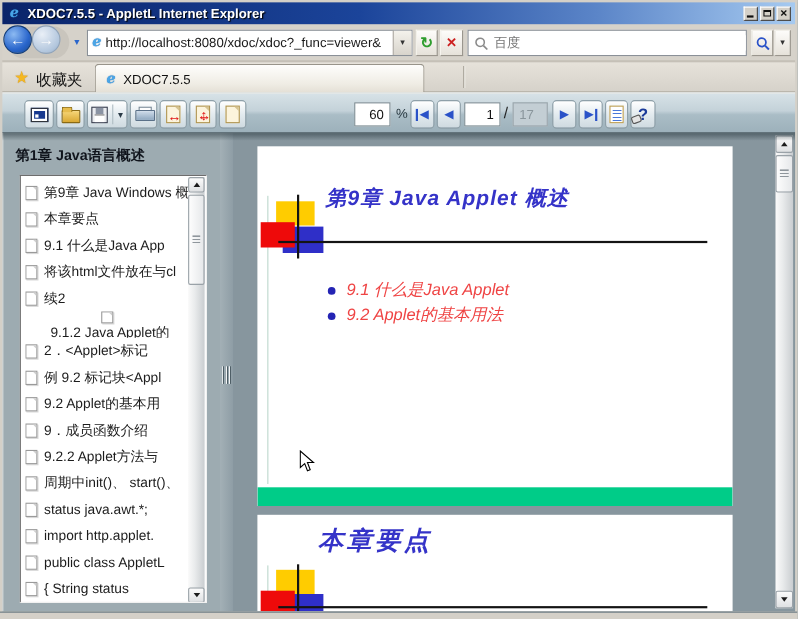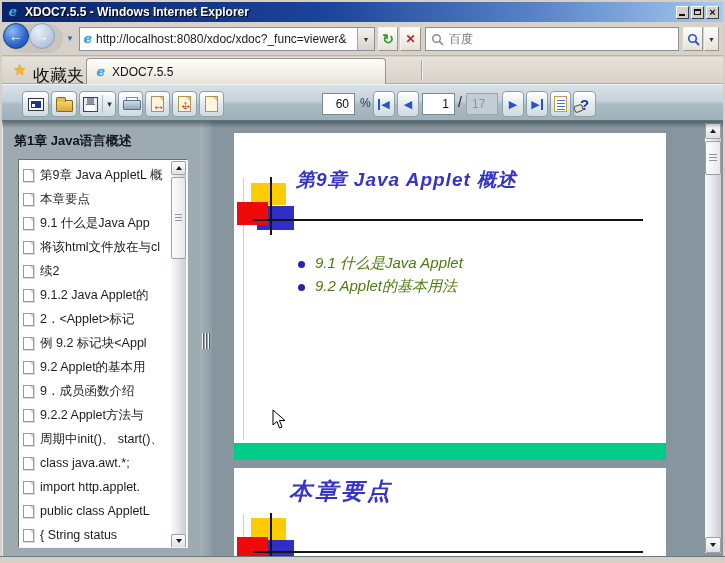--- a/index.html
+++ b/index.html
@@ -48,21 +48,21 @@
   .searchbox { position:absolute; left:423px; top:5px; width:254px; height:24px; background:#fff;
     border:1px solid #8a9097; display:flex; align-items:center; padding-left:5px; }
   .searchbox input { flex:1; border:none; outline:none; font-size:12px; margin-left:5px;
     font-family:"Liberation Sans",sans-serif; min-width:0; }
   .searchbox input::placeholder { color:#767676; opacity:1; }
 
   
   #favrow { position:absolute; left:2px; top:57px; width:721px; height:27px;
     background:linear-gradient(#e6e2da,#d6d2ca); border-bottom:1px solid #b0aca2; }
   .star { position:absolute; left:11px; top:4px; font-size:15px; color:#f5b822; text-shadow:0 0 1px #b07a10; }
-  .favlabel { position:absolute; left:31px; top:7px; font-size:17px; color:#111; }
+  .favlabel { position:absolute; left:31px; top:7px; font-size:14px; color:#111; }
   .tab { position:absolute; left:84px; top:1px; width:300px; height:26px;
     background:linear-gradient(#fefefc,#efece4 70%,#e4e0d6); border:1px solid #98948a; border-bottom:none;
     border-radius:4px 4px 0 0; display:flex; align-items:center; padding-left:7px; }
   .tab .tablabel { font-size:12px; color:#111; margin-left:4px; }
   .tabsep { position:absolute; left:419px; top:3px; width:2px; height:20px;
     border-left:1px solid #aaa69c; border-right:1px solid #f2f0ea; }
 
   
   #toolbar { position:absolute; left:2px; top:84px; width:721px; height:37px;
     background:linear-gradient(#d7e2e7 0%,#c4d2d9 45%,#aabdc6 55%,#9db1bb 100%);
@@ -161,41 +161,41 @@
     font-family:"DejaVu Serif",serif; letter-spacing:3px; white-space:nowrap; }
   .sq { position:absolute; }
   .sq.y { background:#ffcc00; left:17px; top:50px; width:35px; height:22px; z-index:1; }
   .sq.b { background:#2f2fc8; left:23px; top:73px; width:37px; height:24px; z-index:2; }
   .sq.r { background:#ee0a0a; left:3px;  top:69px; width:31px; height:23px; z-index:3; }
   #page2 .sq.b { height:16px; top:72px; }
   #page2 .sq.r { height:20px; }
   .vblk { position:absolute; left:36px; width:2px; background:#141414; z-index:4; }
   .hblk { position:absolute; left:19px; width:390px; height:2px; background:#141414; z-index:4; }
   .bullet-dot { position:absolute; left:64px; width:7px; height:7px; border-radius:50%; background:#2424b4; }
-  .bullet-txt { position:absolute; left:81px; font-size:15px; color:#4d7c0f; white-space:nowrap; }
+  .bullet-txt { position:absolute; left:81px; font-size:15px; color:#ef4444; white-space:nowrap; }
   .greenbar { position:absolute; left:0; right:0; bottom:0; height:17px; background:#00cc88; }
 
   #vscroll { position:absolute; left:493px; top:2px; width:16px; height:430px; }
 
   #bottombar { position:absolute; left:0; top:556px; width:725px; height:7px; background:#d4d0c8;
     border-top:1px solid #687880; z-index:41; }
   #cursor { position:absolute; left:272px; top:409px; z-index:50; }
 </style>
 </head>
 <body>
 
 <div id="win">
 
   <div class="border-strip" style="left:0;top:0;width:725px;height:2px;"></div>
   <div class="border-strip" style="left:0;top:0;width:2px;height:563px;"></div>
   <div class="border-strip" style="left:723px;top:0;width:2px;height:563px;"></div>
 
   <div id="titlebar">
     <span class="ie-e">e</span>
-    <span class="ttl">XDOC7.5.5 - Windows Internet Explorer</span>
+    <span class="ttl">XDOC7.5.5 - AppletL Internet Explorer</span>
     <span style="flex:1"></span>
     <div class="winbtn">
         <span class="min-glyph"></span>
       </div>
     <div class="winbtn">
         <span class="max-glyph"></span>
       </div>
     <div class="winbtn">
         <span class="x-glyph">×</span>
       </div>
@@ -313,39 +313,39 @@
     </div>
   </div>
 
   <div id="content">
 
     <div id="sidebar">
       <div id="sb-header">第1章  Java语言概述</div>
       <div id="treebox">
         <div class="trow" style="top:3px;">
             <span class="ticon"></span>
-            <span class="tlabel">第9章  Java AppletL 概</span>
+            <span class="tlabel">第9章  Java Windows 概</span>
           </div>
         <div class="trow" style="top:27px;">
             <span class="ticon"></span>
             <span class="tlabel">本章要点</span>
           </div>
         <div class="trow" style="top:51px;">
             <span class="ticon"></span>
             <span class="tlabel">9.1  什么是Java App</span>
           </div>
         <div class="trow" style="top:75px;">
             <span class="ticon"></span>
             <span class="tlabel">将该html文件放在与cl</span>
           </div>
         <div class="trow" style="top:99px;">
             <span class="ticon"></span>
             <span class="tlabel">续2</span>
           </div>
-        <div class="trow" style="top:123px;">
+        <div class="trow" style="top:123px;flex-direction:column;">
             <span class="ticon"></span>
             <span class="tlabel">9.1.2 Java Applet的</span>
           </div>
         <div class="trow" style="top:147px;">
             <span class="ticon"></span>
             <span class="tlabel">2．&lt;Applet&gt;标记</span>
           </div>
         <div class="trow" style="top:171px;">
             <span class="ticon"></span>
             <span class="tlabel">例 9.2  标记块&lt;Appl</span>
@@ -361,21 +361,21 @@
         <div class="trow" style="top:243px;">
             <span class="ticon"></span>
             <span class="tlabel">9.2.2  Applet方法与</span>
           </div>
         <div class="trow" style="top:267px;">
             <span class="ticon"></span>
             <span class="tlabel">周期中init()、 start()、</span>
           </div>
         <div class="trow" style="top:291px;">
             <span class="ticon"></span>
-            <span class="tlabel">class java.awt.*;</span>
+            <span class="tlabel">status java.awt.*;</span>
           </div>
         <div class="trow" style="top:315px;">
             <span class="ticon"></span>
             <span class="tlabel">import http.applet.</span>
           </div>
         <div class="trow" style="top:339px;">
             <span class="ticon"></span>
             <span class="tlabel">public class AppletL</span>
           </div>
         <div class="trow" style="top:363px;">

